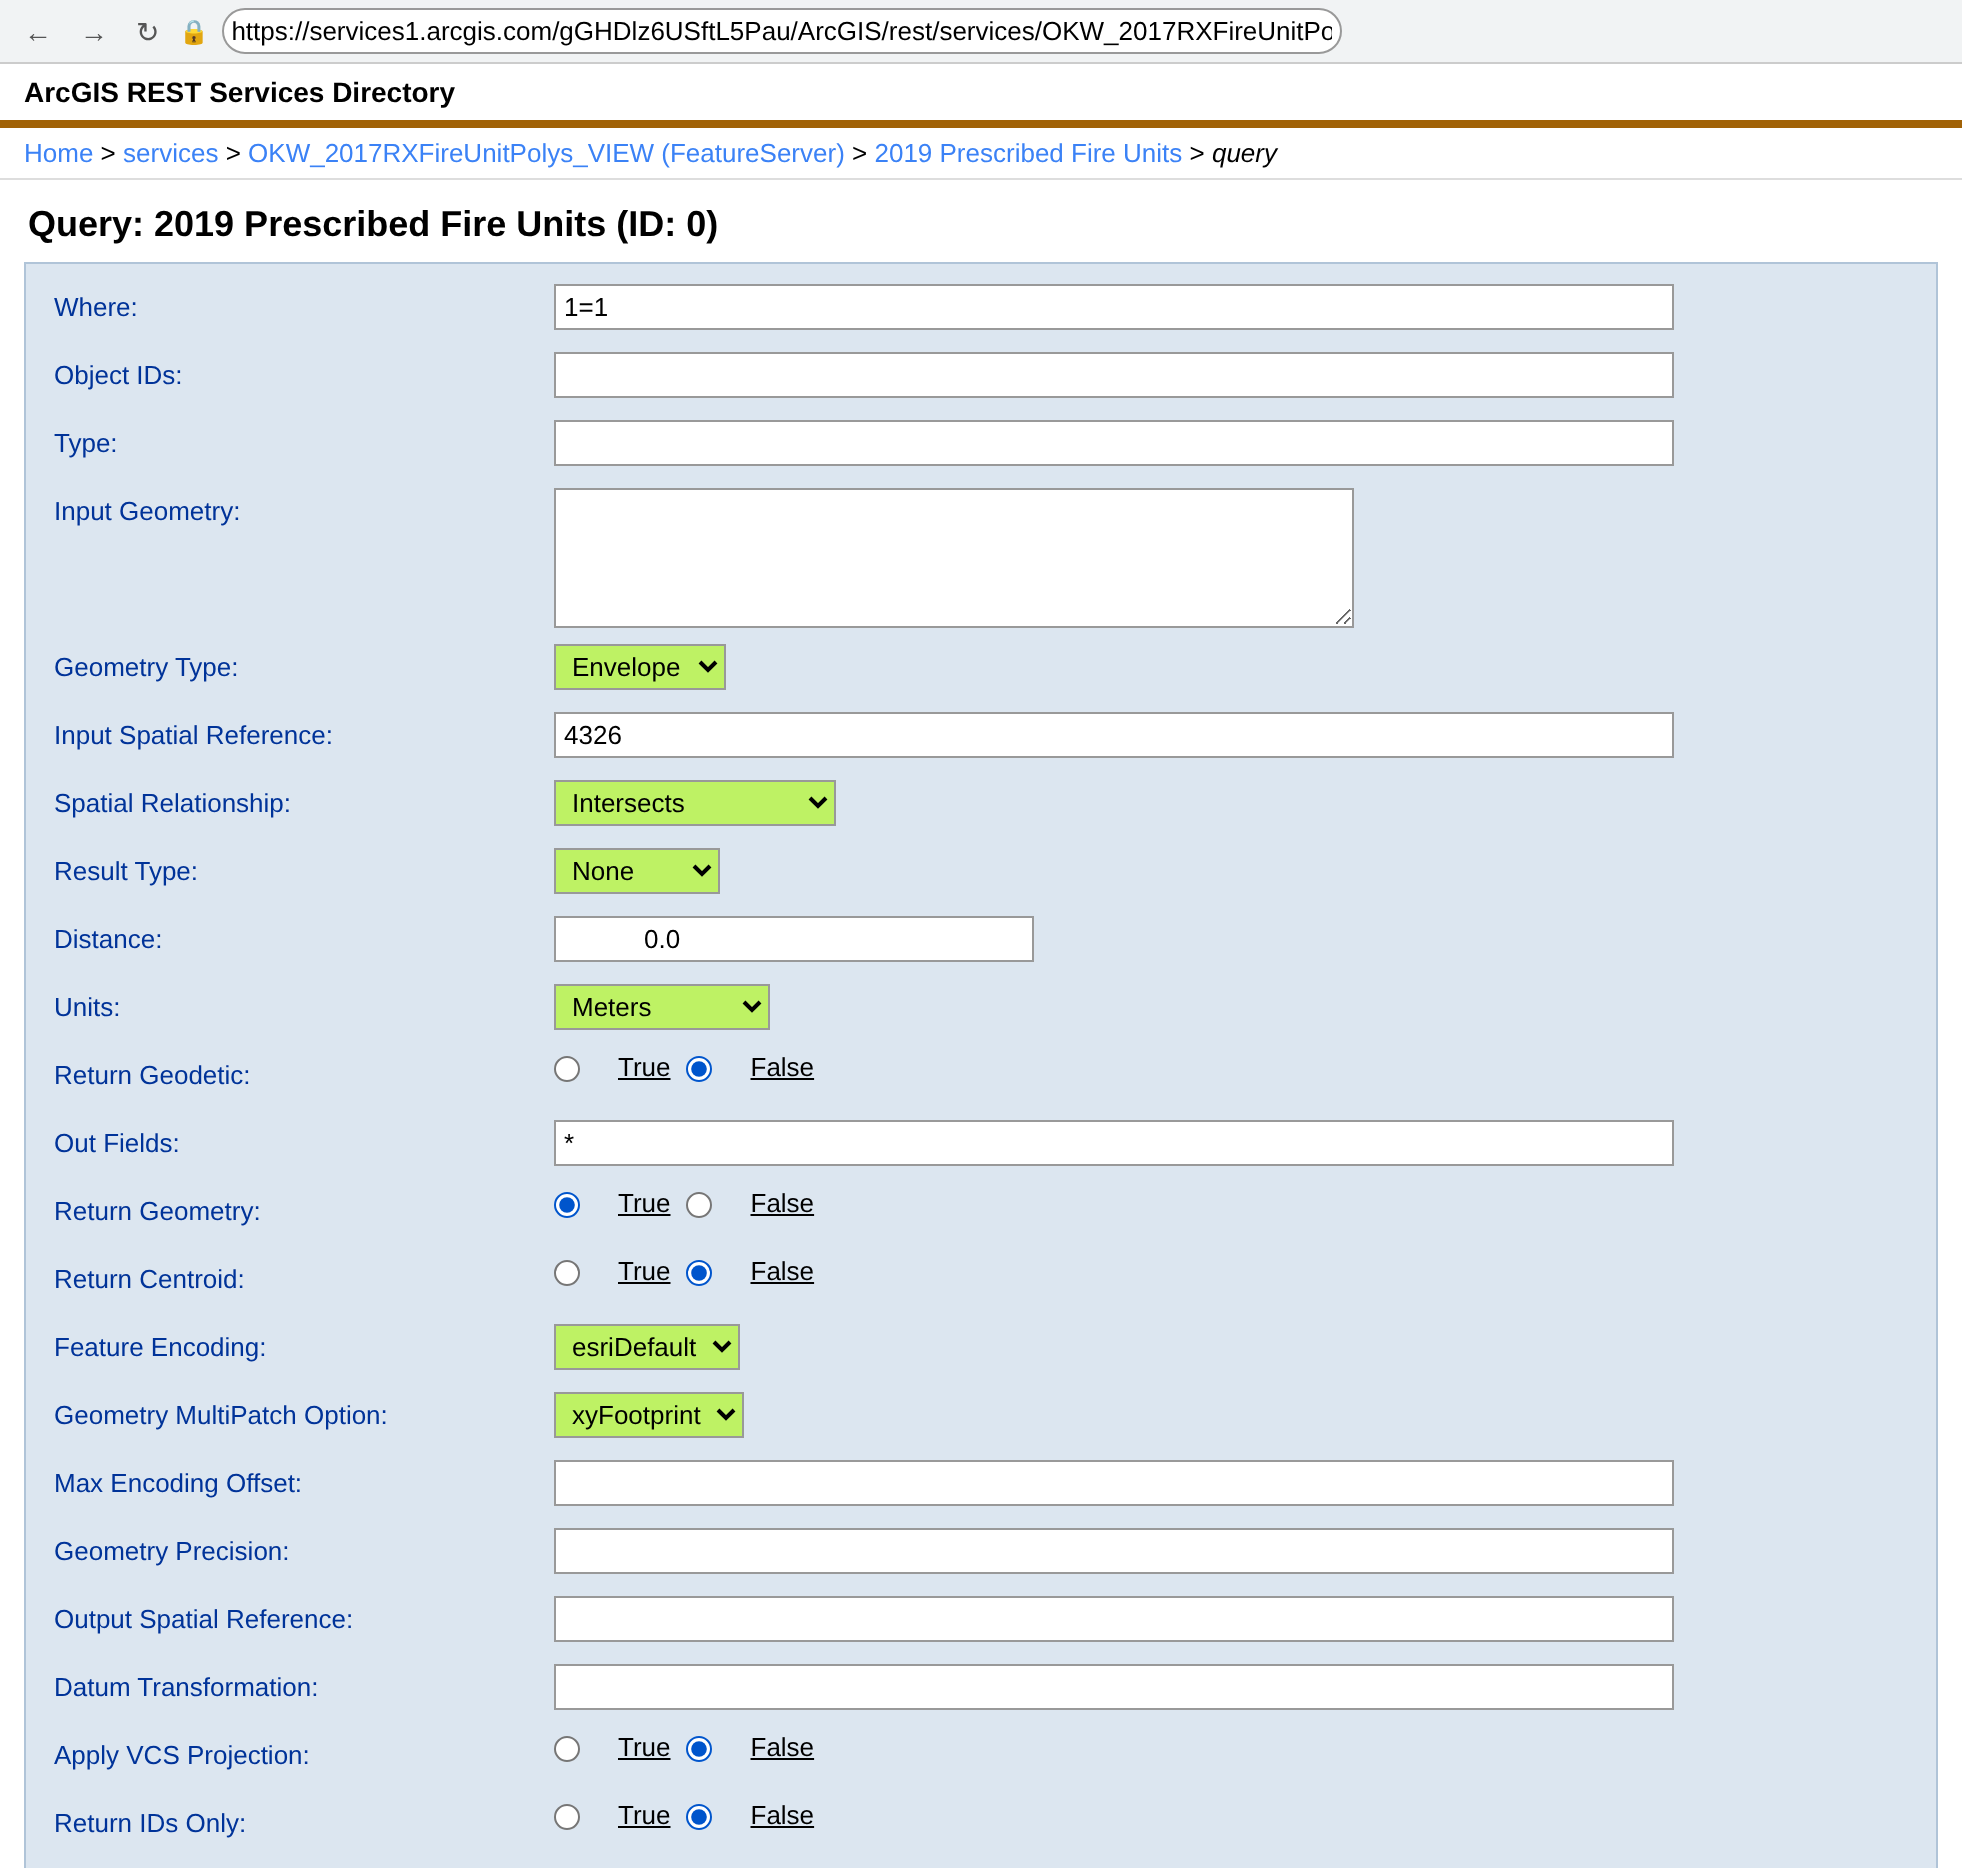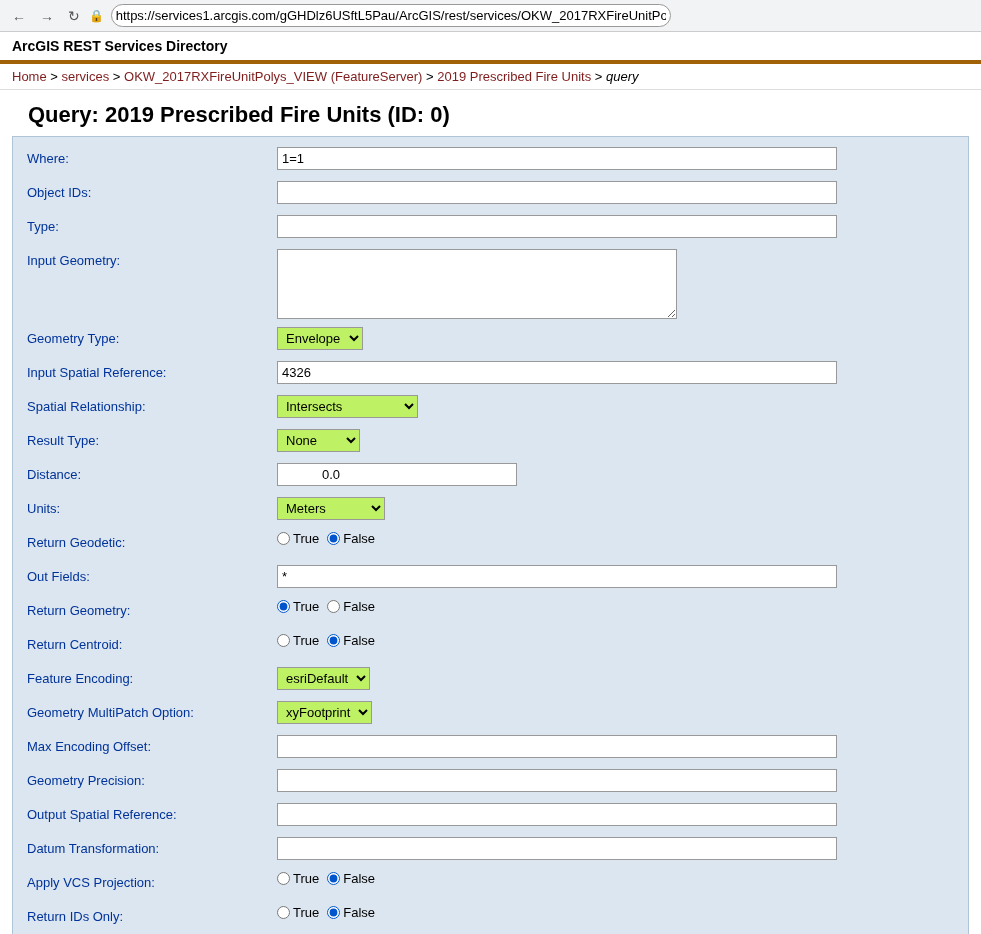--- a/index.html
+++ b/index.html
@@ -45,28 +45,28 @@
       font-weight: bold;
       color: #000;
     }
     .breadcrumb {
       font-size: 13px;
       padding: 5px 12px;
       color: #000;
       border-bottom: 1px solid #ddd;
     }
     .breadcrumb a {
-      color: #7f1d1d;
+      color: #3b82f6;
       text-decoration: none;
     }
     .breadcrumb span { color: #000; font-style: italic; }
     .page-title {
-      font-size: 22px;
+      font-size: 18px;
       font-weight: bold;
-      padding: 12px 14px 8px 28px;
+      padding: 12px 14px 8px 14px;
     }
     .form-container {
       margin: 0 12px 12px 12px;
       background: #dce6f0;
       border: 1px solid #b0c4d8;
       padding: 10px 14px;
     }
     .form-row {
       display: flex;
       align-items: flex-start;
@@ -113,23 +113,24 @@
       font-size: 13px;
       background: #bef264;
     }
     .radio-group {
       display: flex;
       align-items: center;
       gap: 8px;
     }
     .radio-group label {
       display: flex;
-      align-items: center;
-      gap: 3px;
-      font-size: 13px;
+      align-items: flex-end;
+      gap: 19px;
+      font-size: 13px;
+      text-decoration: underline;
     }
     input[type="radio"] {
       accent-color: #0055cc;
     }
   </style>
 </head>
 <body>
 
 <div class="browser-bar">
   <button class="browser-btn">←</button>

